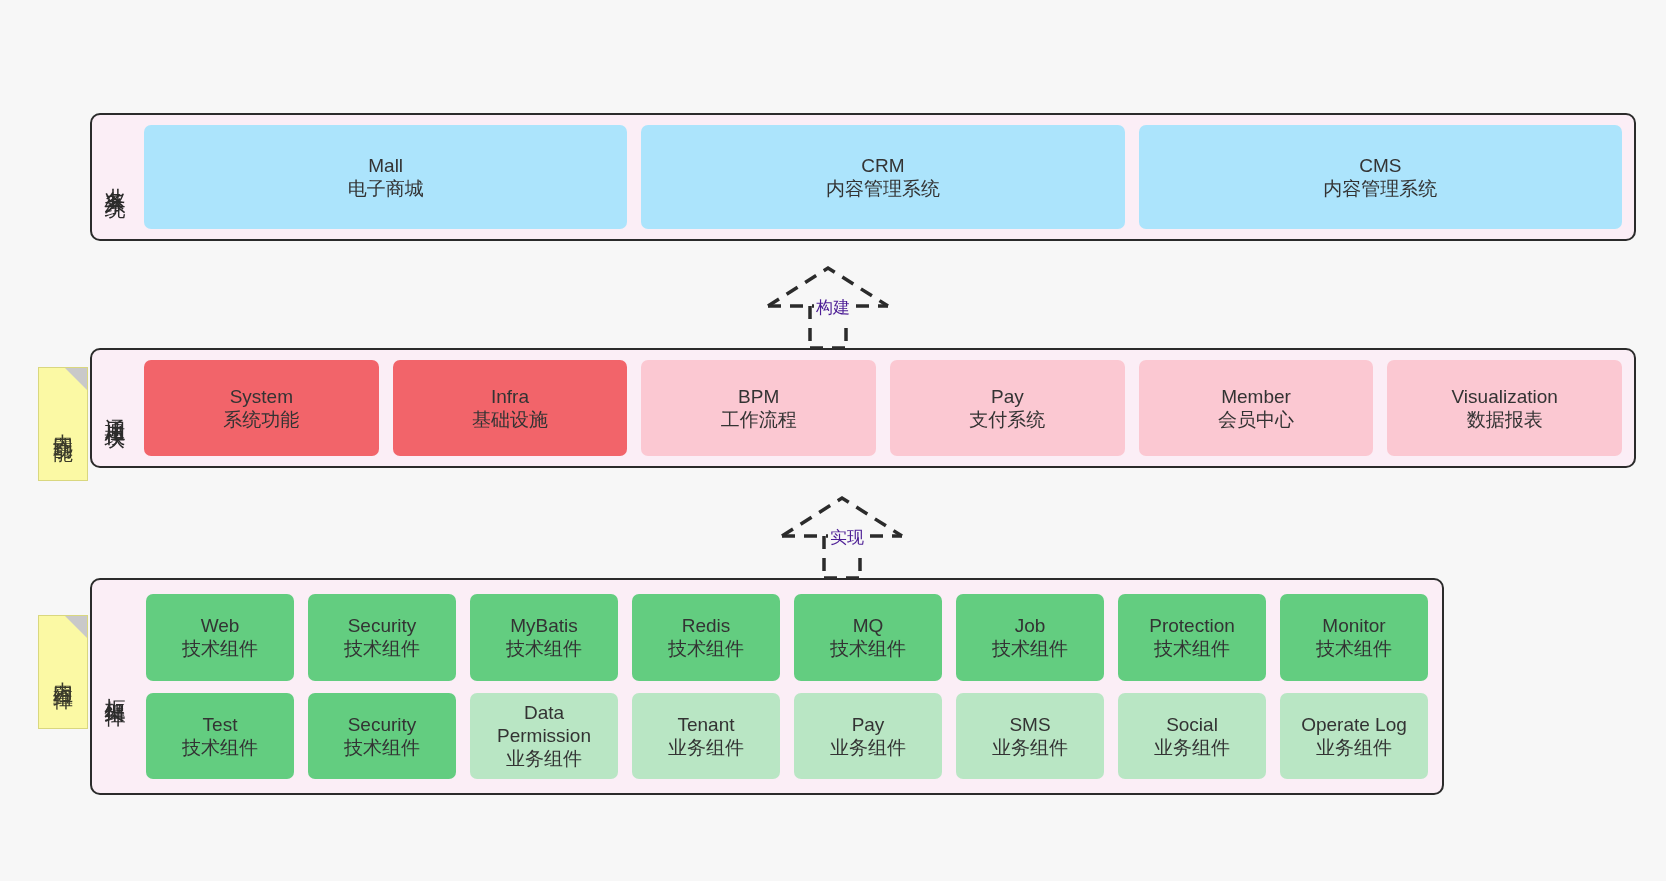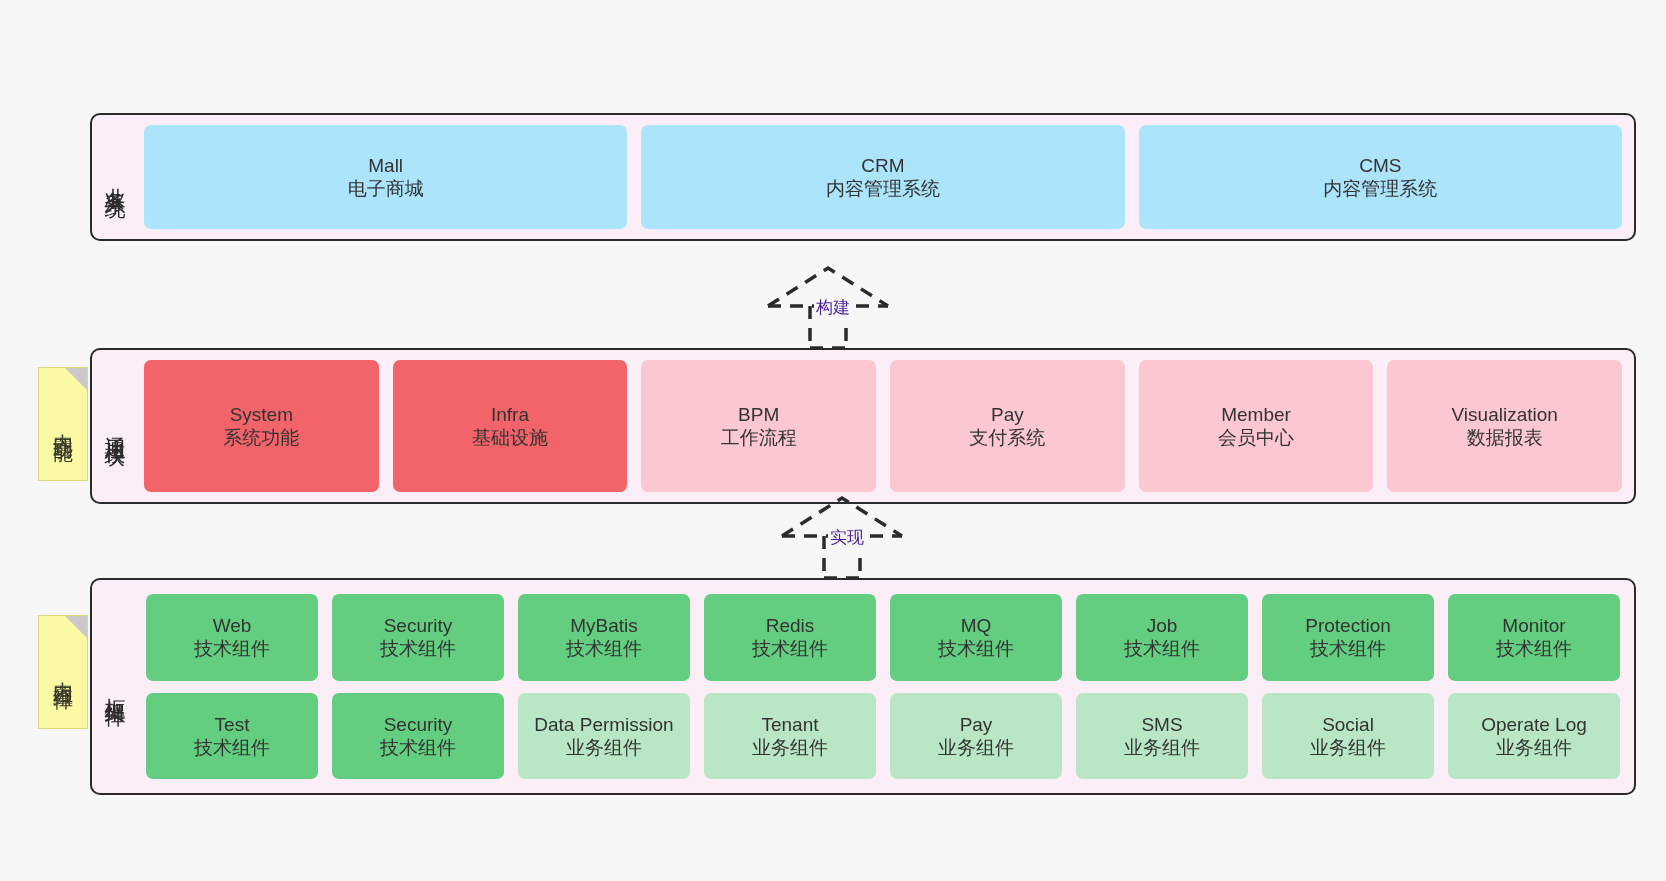--- a/index.html
+++ b/index.html
@@ -155,21 +155,21 @@
       <path d="M 52 86 L 88 86" fill="none" stroke="#2b2b2b" stroke-width="3.5" stroke-dasharray="13 9"></path>
     </svg>
     <div class="uml-label" style="left:56px; top:34px;">构建</div>
   </div>
 
   <div class="note" style="left:38px; top:367px; width:50px; height:114px;">
     <span class="fold"></span>
     <span>内置功能</span>
   </div>
 
-  <div class="band" style="left:90px; top:348px; width:1546px; height:156px;">
+  <div class="band" style="left:90px; top:348px; width:1546px; height:120px;">
     <div class="band-title">通用模块</div>
     <div class="band-body">
 
       <div class="card red">
         <span class="en">System</span>
         <span class="cn">系统功能</span>
       </div>
       <div class="card red">
         <span class="en">Infra</span>
         <span class="cn">基础设施</span>
@@ -203,21 +203,21 @@
       <path d="M 52 86 L 88 86" fill="none" stroke="#2b2b2b" stroke-width="3.5" stroke-dasharray="13 9"></path>
     </svg>
     <div class="uml-label" style="left:56px; top:34px;">实现</div>
   </div>
 
   <div class="note" style="left:38px; top:615px; width:50px; height:114px;">
     <span class="fold"></span>
     <span>内置组件</span>
   </div>
 
-  <div class="band" style="left:90px; top:578px; width:1546px; height:217px;">
+  <div class="band" style="left:90px; top:578px; width:1354px; height:217px;">
     <div class="band-title">框架组件</div>
     <div class="band-body two-rows">
 
       <div class="row">
         <div class="card green">
           <span class="en">Web</span>
           <span class="cn">技术组件</span>
         </div>
         <div class="card green">
           <span class="en">Security</span>

